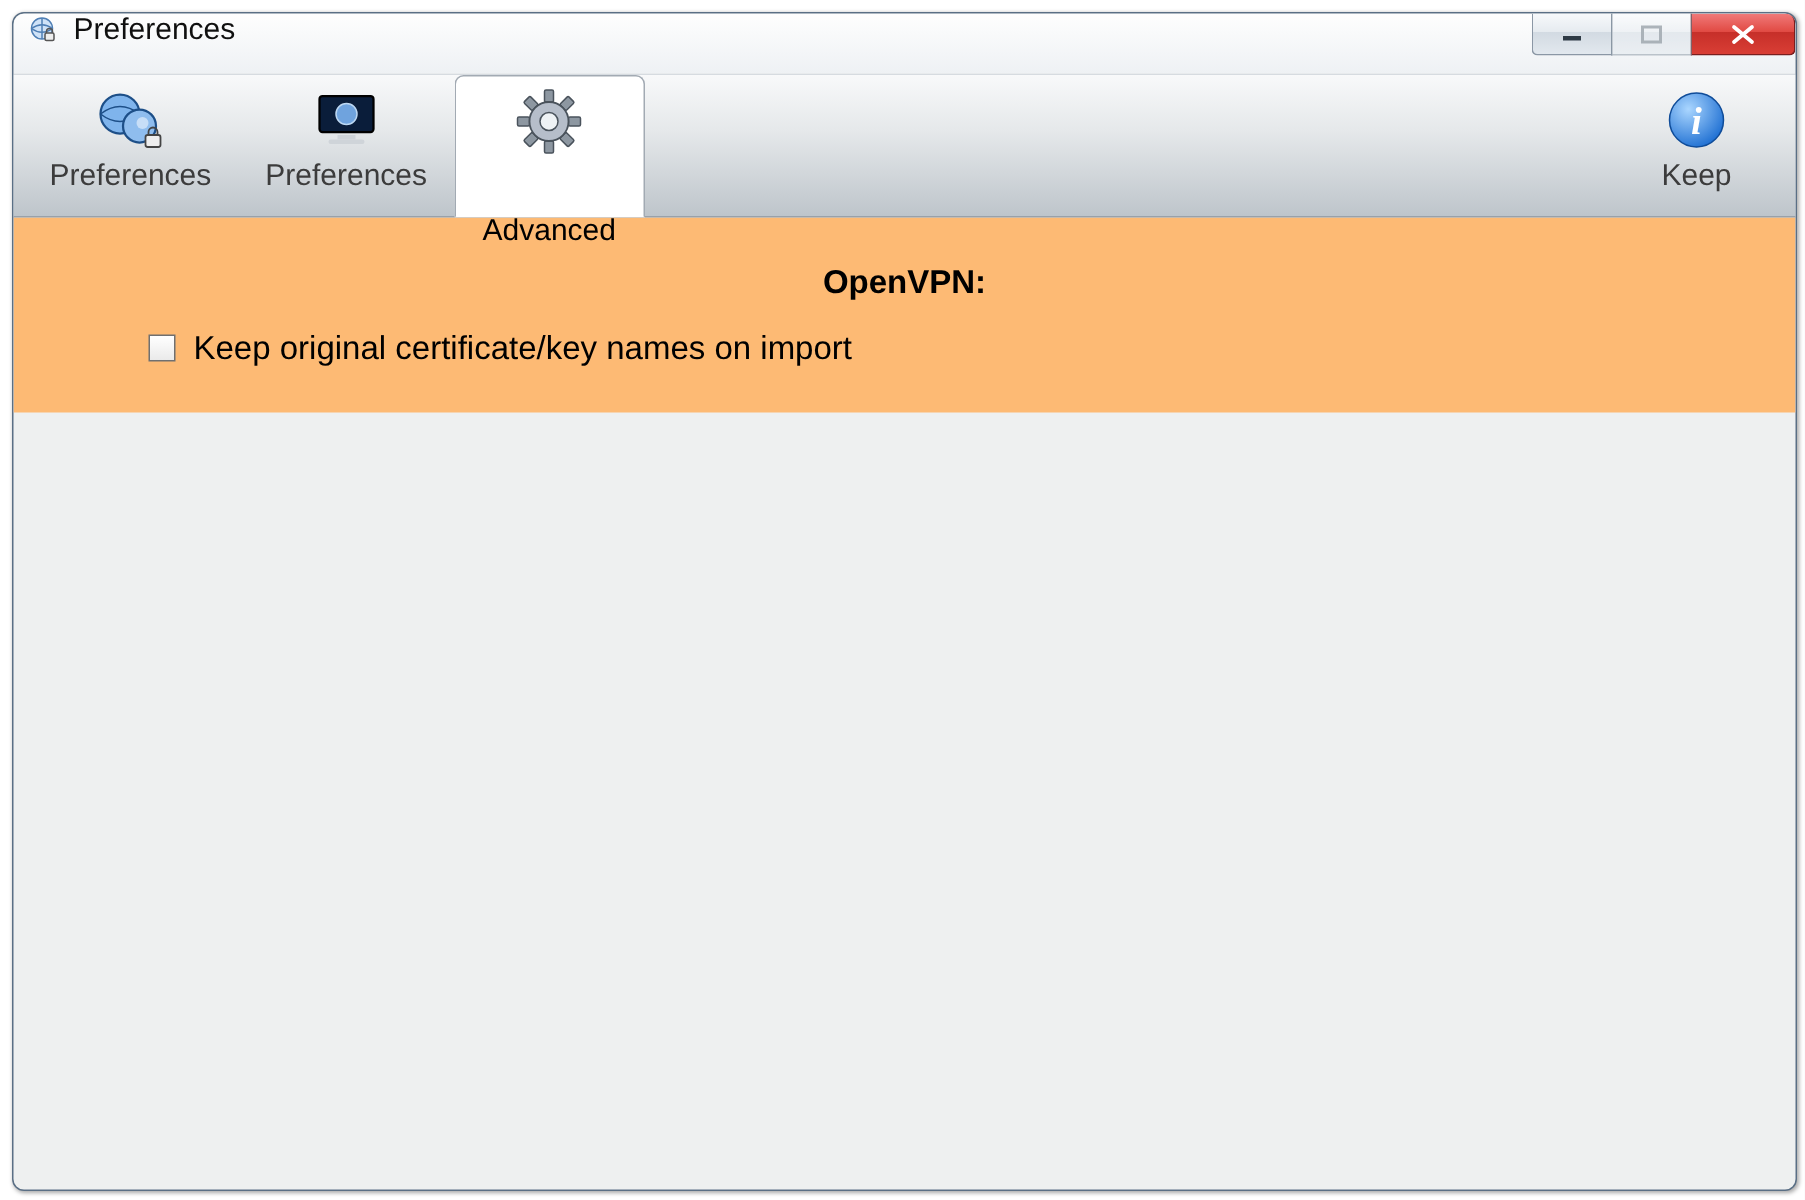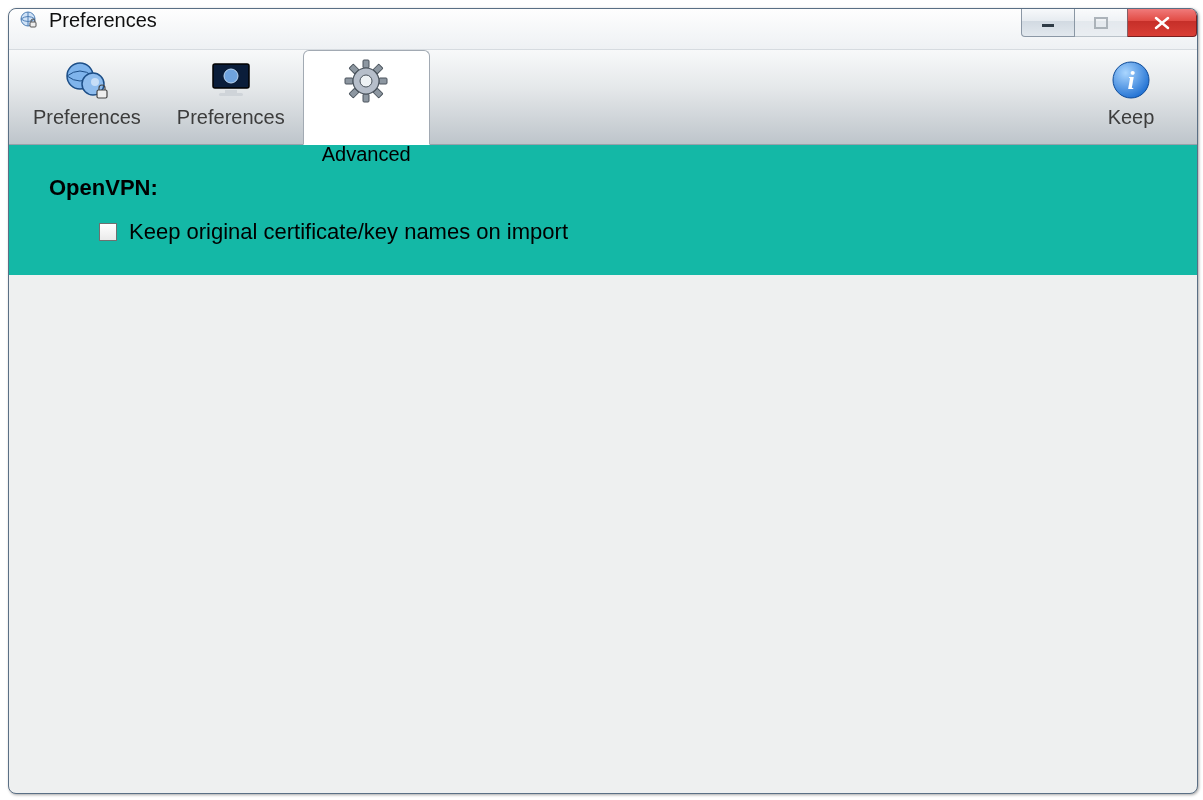--- a/index.html
+++ b/index.html
@@ -130,21 +130,22 @@
     box-shadow: 0 -1px 0 rgba(255,255,255,.6) inset;
     gap: 36px;
   }
   .tb-spacer {
     flex: 1 1 auto;
   }
 
   
   .content {
     padding: 30px 40px;
-    background: #14b8a6;
+    background: #fdba74;
+    text-align: center;
   }
   .section-title {
     font-size: 22px;
     font-weight: 700;
     color: #000;
     margin-bottom: 18px;
   }
   .checkbox-row {
     display: flex;
     align-items: center;

